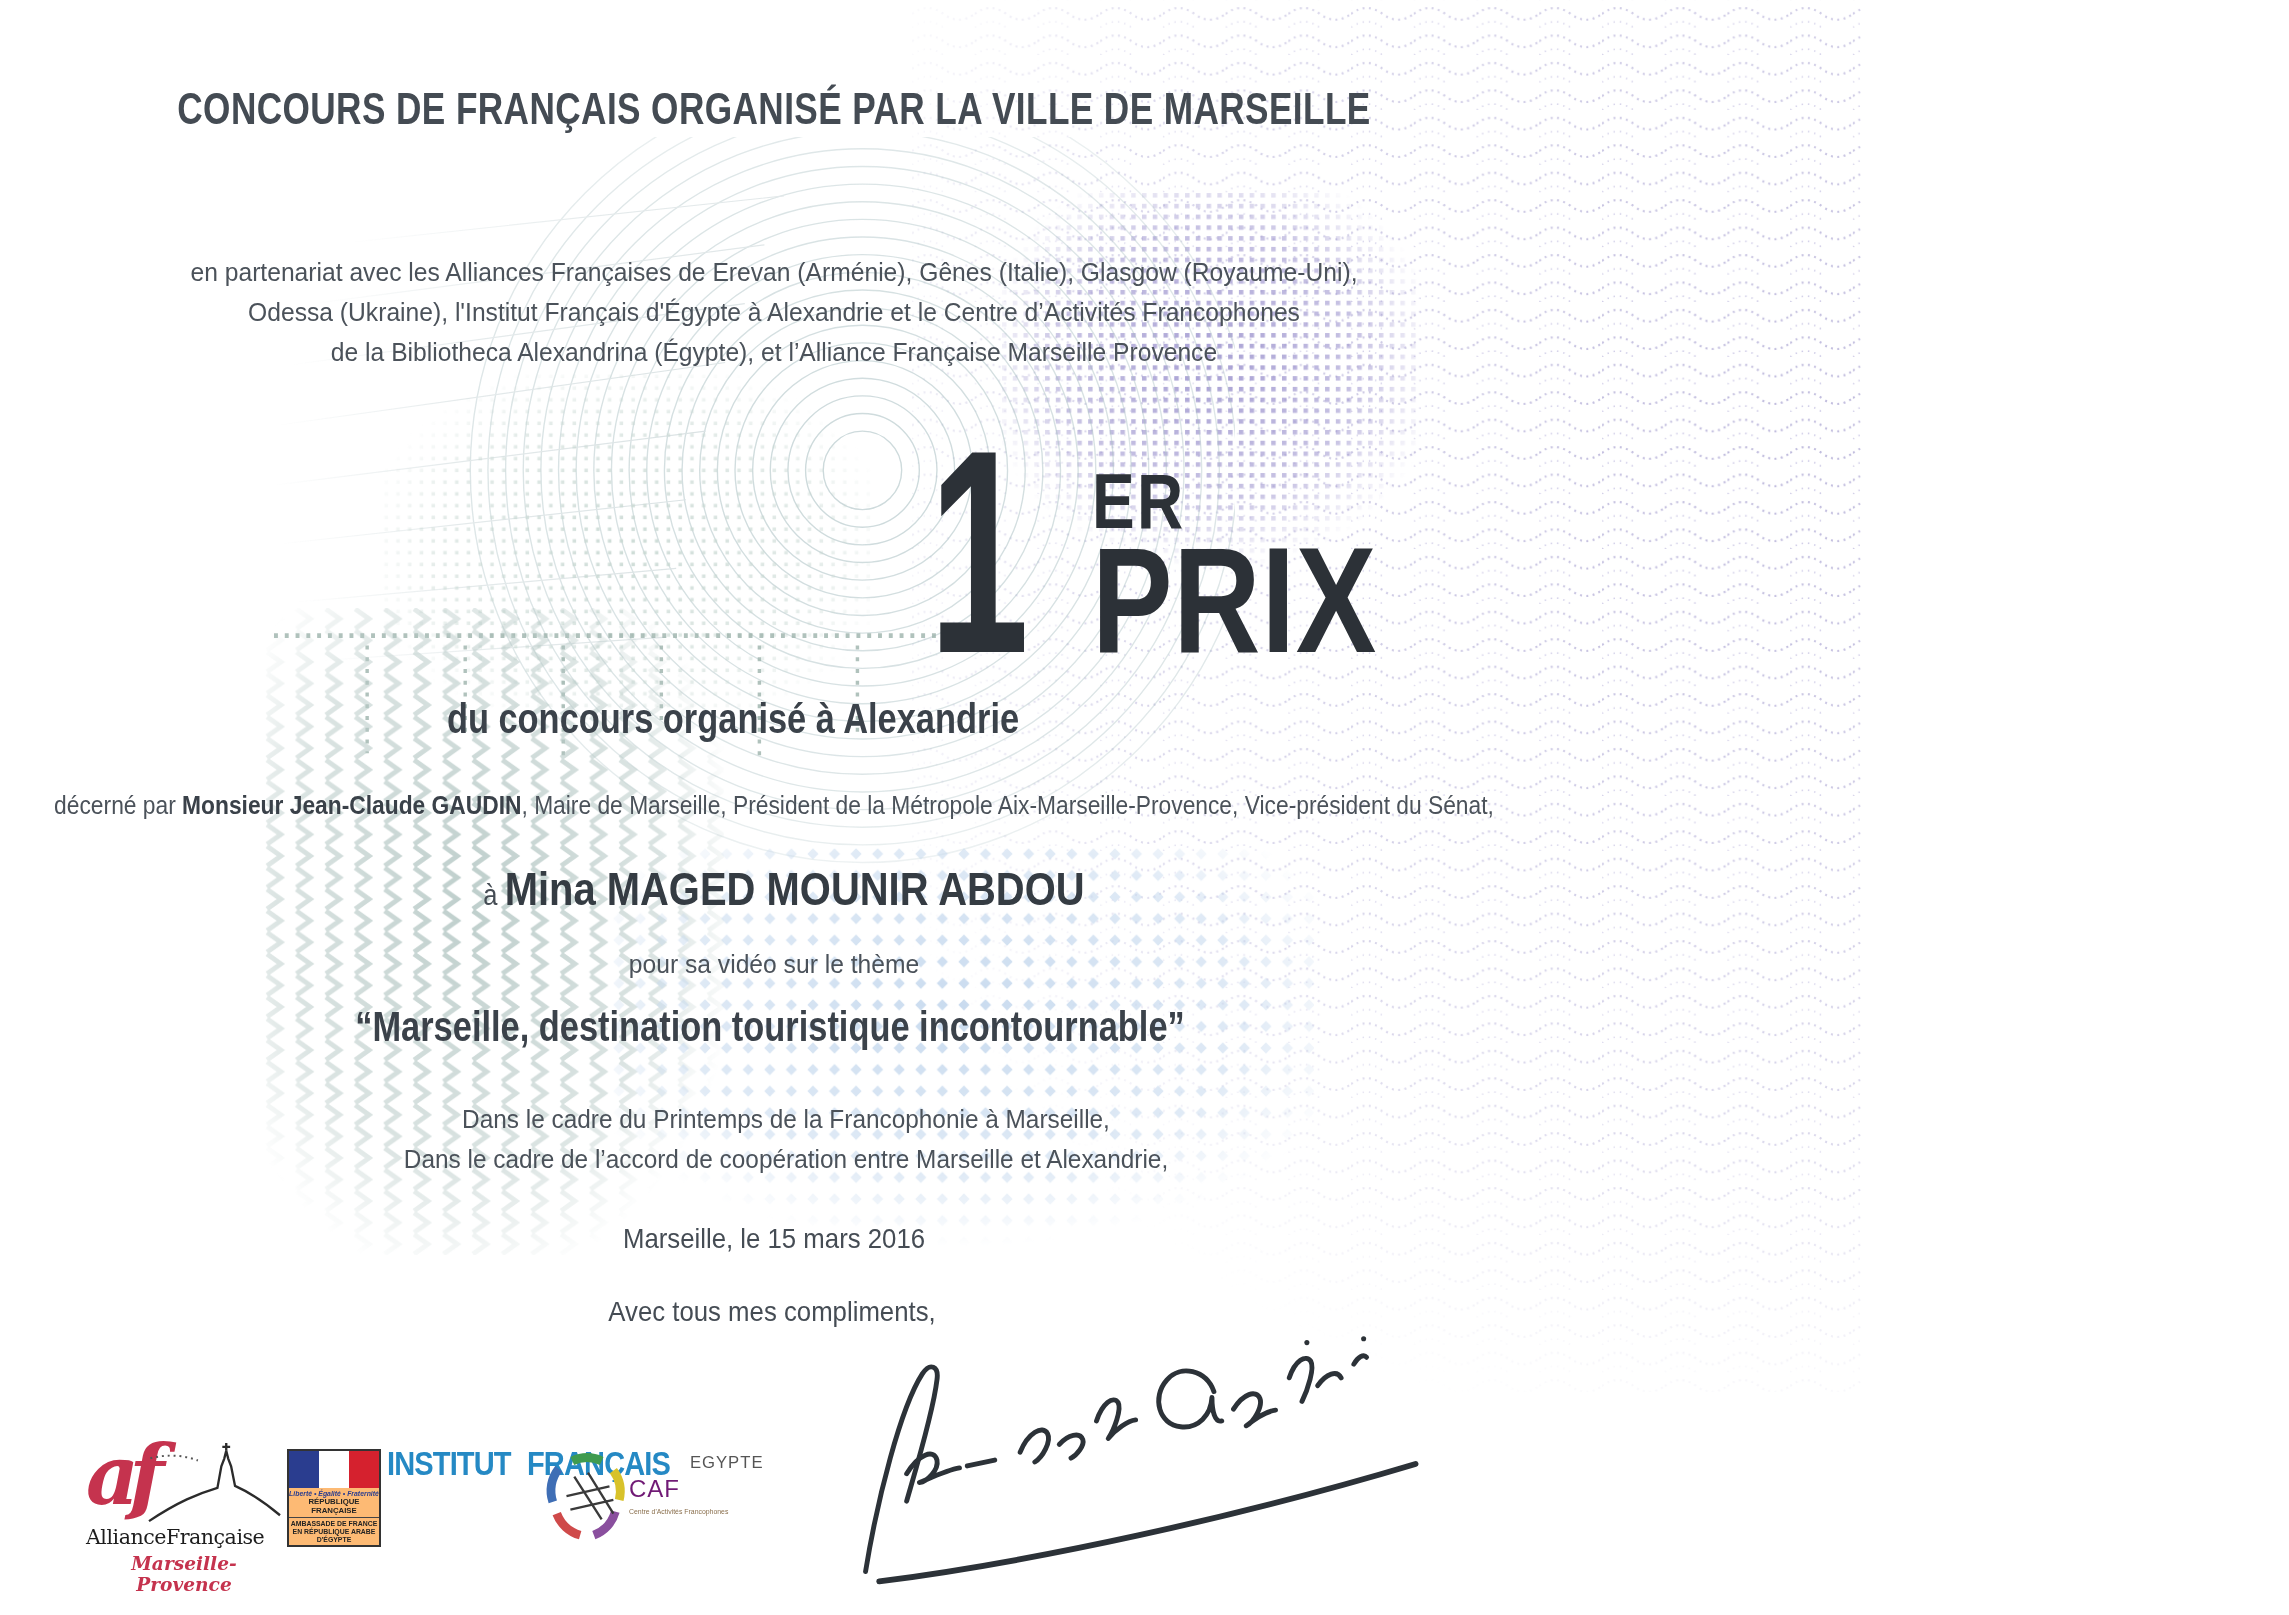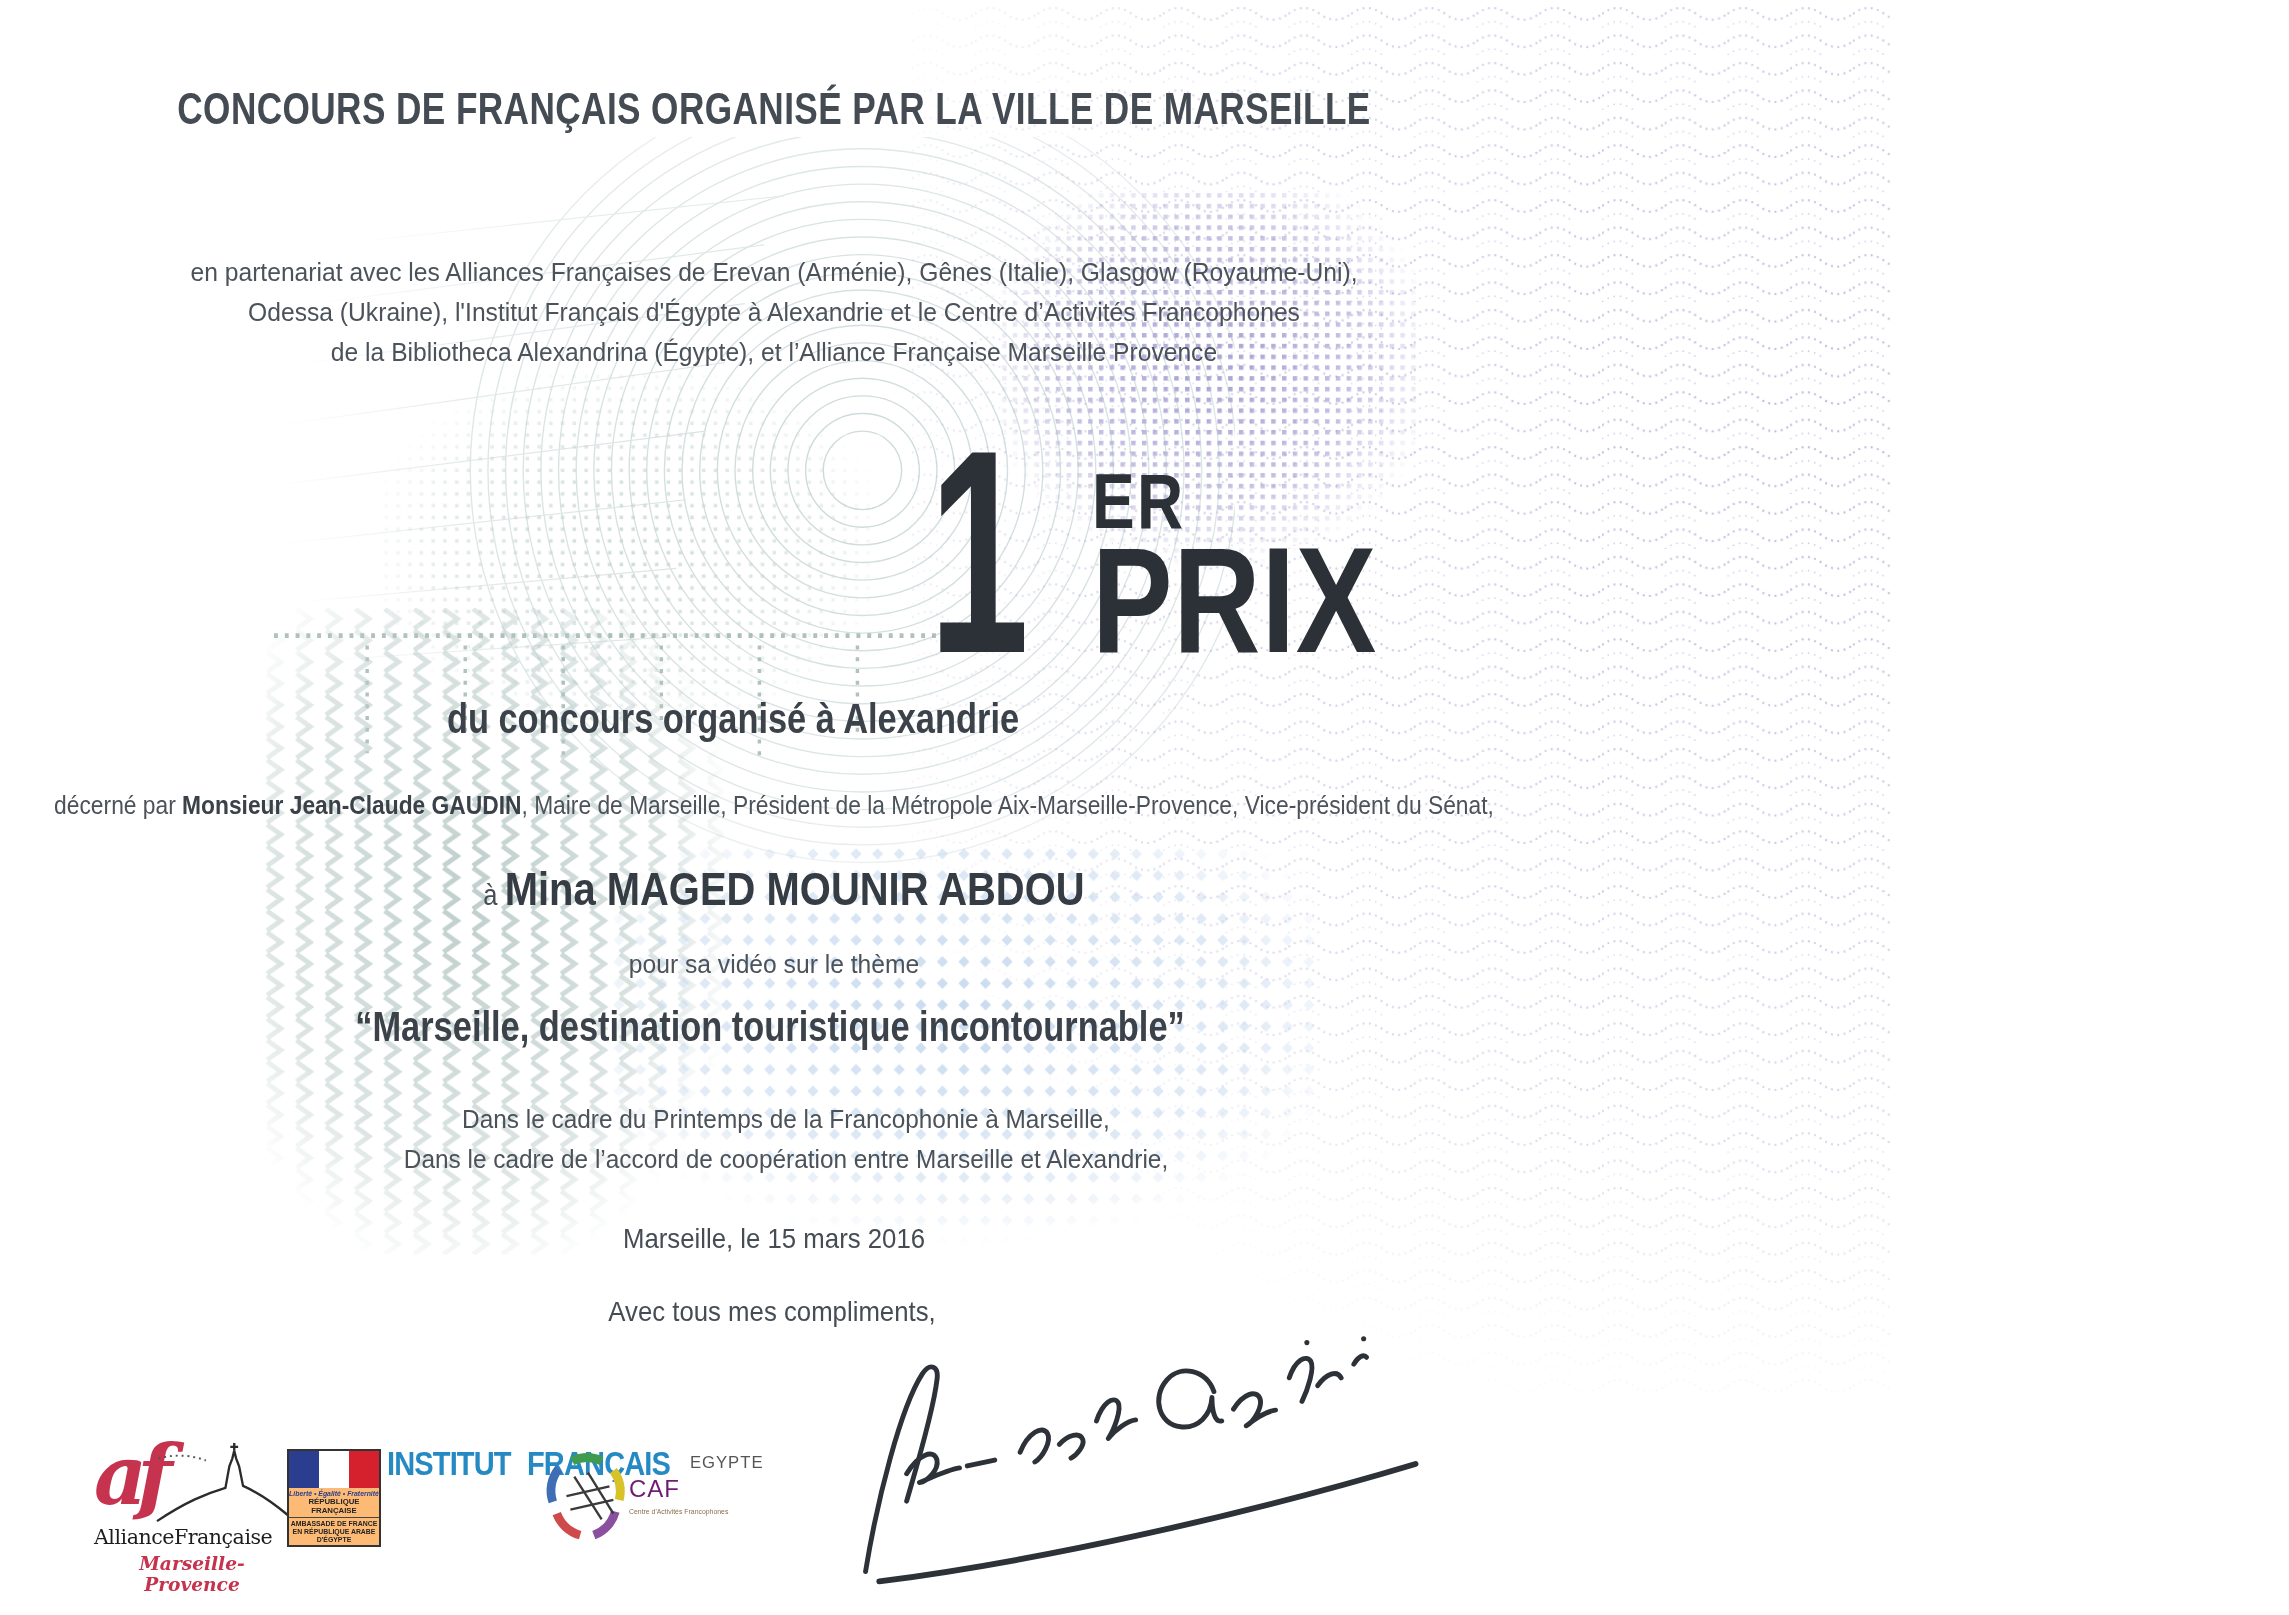--- a/index.html
+++ b/index.html
@@ -1,17 +1,17 @@
 <!DOCTYPE html>
 <html><head>
 <meta charset="utf-8">
 <style>
   html,body{margin:0;padding:0;background:#fff;}
   .page{position:relative;width:1862px;height:1615px;background:#ffffff;overflow:hidden;
-        font-family:"Liberation Sans",sans-serif;color:#454c54;padding-left:28px;}
+        font-family:"Liberation Sans",sans-serif;color:#454c54;}
   .abs{position:absolute;}
   .ctr{position:absolute;white-space:nowrap;}
   .deco{position:absolute;pointer-events:none;}
 
   .title{left:774px;top:84px;font-size:44px;font-weight:700;color:#444b53;
          transform:translateX(-50%) scaleX(.80);letter-spacing:0.5px;}
   .pline{font-size:26.5px;color:#4b525a;transform:translateX(-50%) scaleX(.93);}
   .p1{left:774px;top:257px;} .p2{left:774px;top:297px;} .p3{left:774px;top:337px;}
 
   .award{left:929px;top:437px;position:absolute;display:flex;color:#2c3137;}
@@ -33,21 +33,21 @@
   .recipient .name{font-size:47px;font-weight:700;}
   .theme-intro{left:774px;top:949px;font-size:26.5px;color:#4b525a;transform:translateX(-50%) scaleX(.93);}
   .theme-title{left:770px;top:1002px;font-size:43px;font-weight:700;color:#3b424a;
                transform:translateX(-50%) scaleX(.80);}
   .ctx1{left:786px;top:1104px;} .ctx2{left:786px;top:1144px;}
   .ctx1,.ctx2{font-size:26.5px;color:#4b525a;transform:translateX(-50%) scaleX(.92);}
   .dateline{left:774px;top:1223px;font-size:28px;color:#454c54;transform:translateX(-50%) scaleX(.92);}
   .closing{left:772px;top:1296px;font-size:28px;color:#454c54;transform:translateX(-50%) scaleX(.92);}
 
   
-  .logo-af{left:94px;top:1439px;width:196px;height:147px;}
+  .logo-af{left:86px;top:1439px;width:196px;height:147px;}
   .af-mono{position:absolute;left:0;top:-11.8px;font-family:"DejaVu Serif",serif;font-style:italic;
            font-size:82px;font-weight:700;color:#c5334e;letter-spacing:-9.8px;}
   .af-name{position:absolute;left:0;top:86px;width:196px;
            font-family:"DejaVu Serif",serif;font-size:20.6px;color:#1d1d1d;letter-spacing:-0.5px;}
   .af-region{position:absolute;left:0;top:114px;width:196px;text-align:center;
              font-family:"DejaVu Serif",serif;font-style:italic;font-size:18.6px;font-weight:700;color:#c5334e;}
 
   
   .logo-if{left:287px;top:1449px;display:flex;}
   .if-box{width:90px;height:94px;border:2px solid #333;background:#fdba74;display:flex;

